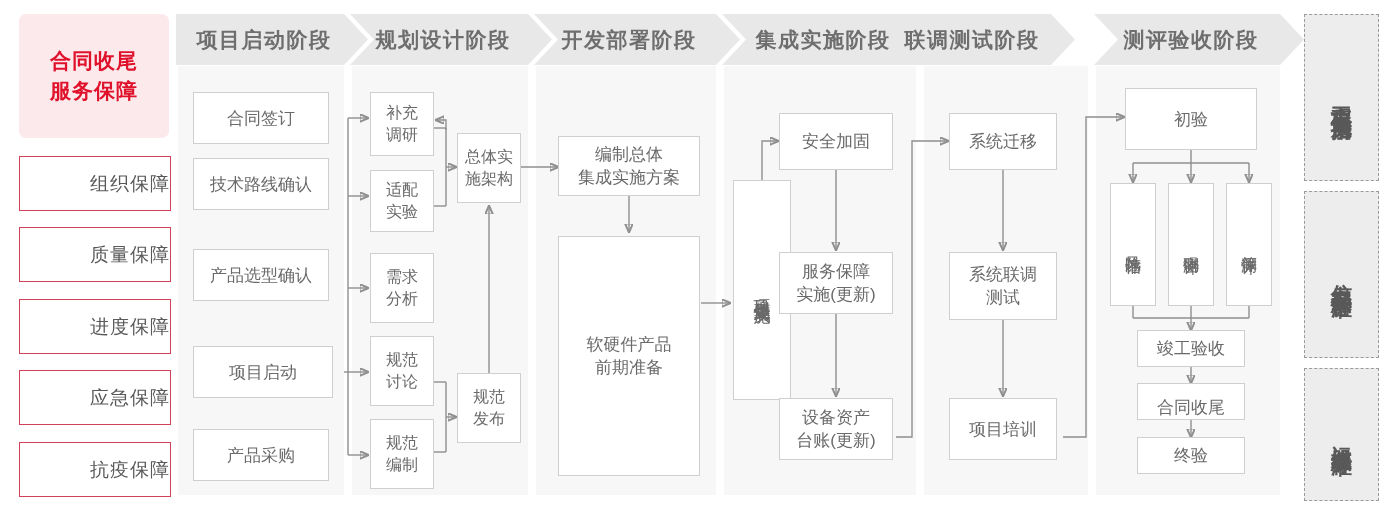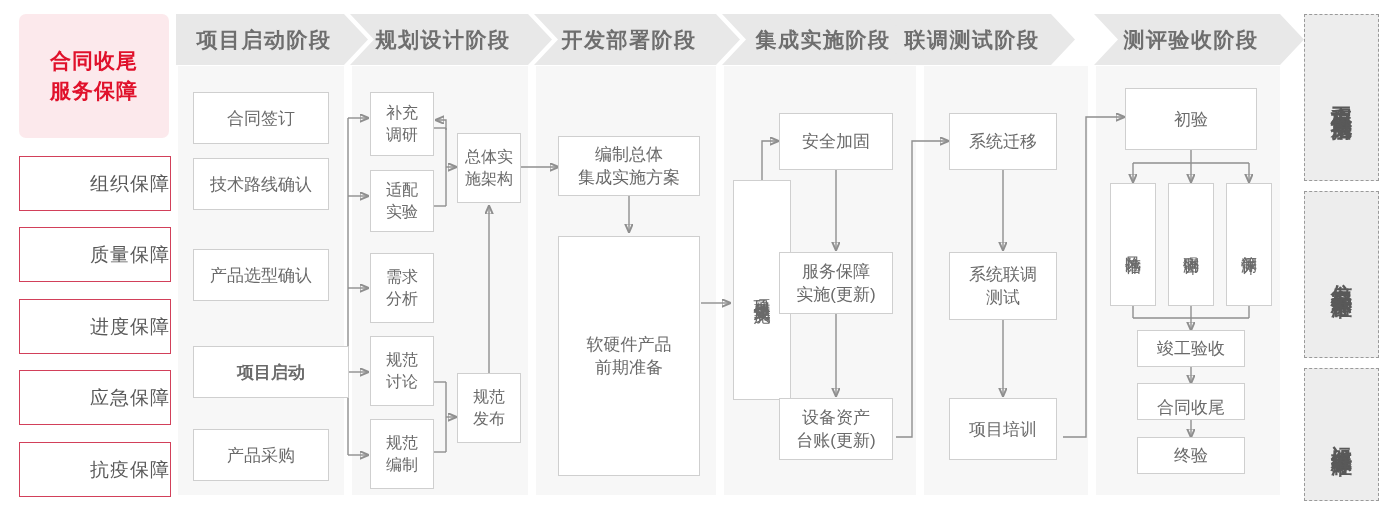--- a/index.html
+++ b/index.html
@@ -169,21 +169,21 @@
 
   <div class="node" style="left:193px;top:92px;width:136px;height:52px;">
     <span>合同签订</span>
   </div>
   <div class="node" style="left:193px;top:158px;width:136px;height:52px;">
     <span>技术路线确认</span>
   </div>
   <div class="node" style="left:193px;top:249px;width:136px;height:52px;">
     <span>产品选型确认</span>
   </div>
-  <div class="node" style="left:193px;top:346px;width:156px;height:52px;font-weight:bold;">
+  <div class="node" style="left:193px;top:346px;width:140px;height:52px;">
     <span>项目启动</span>
   </div>
   <div class="node" style="left:193px;top:429px;width:136px;height:52px;">
     <span>产品采购</span>
   </div>
 
   <div class="node sm" style="left:370px;top:92px;width:64px;height:64px;">
     <span style="white-space:pre-line">补充
 调研</span>
   </div>

